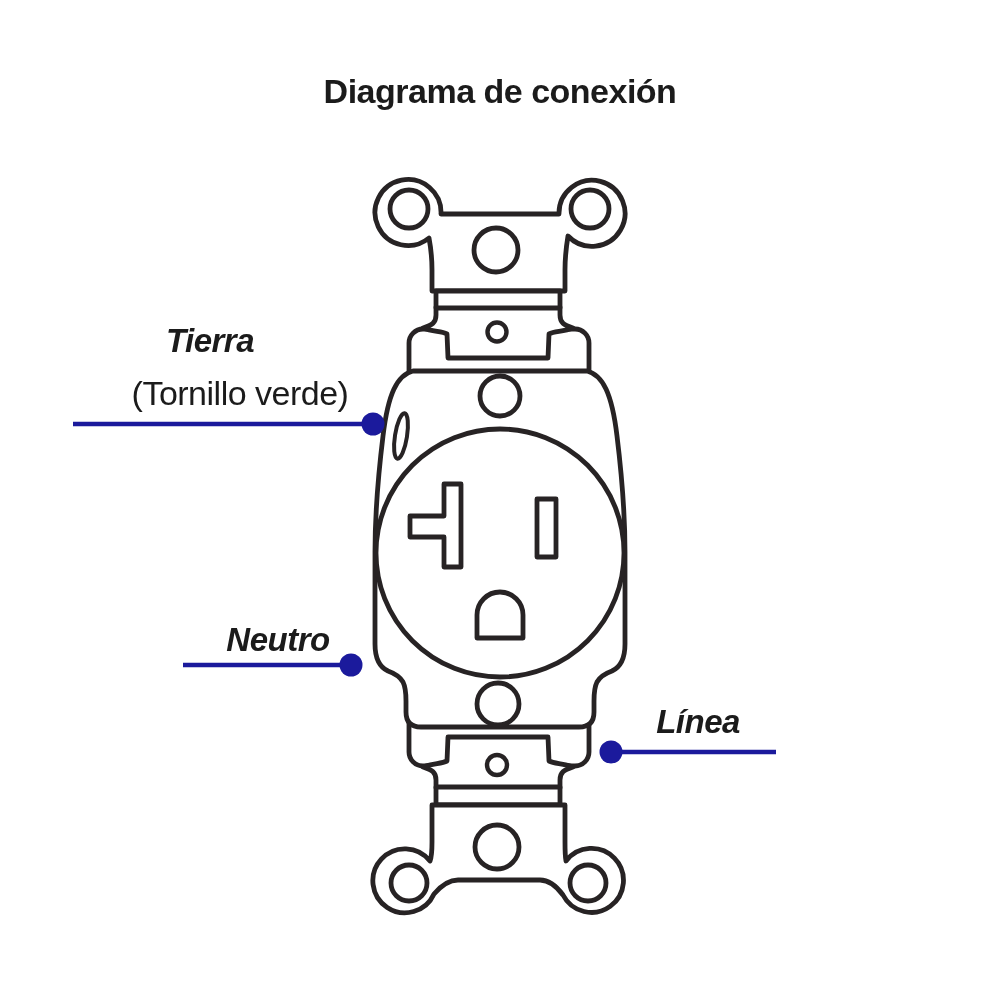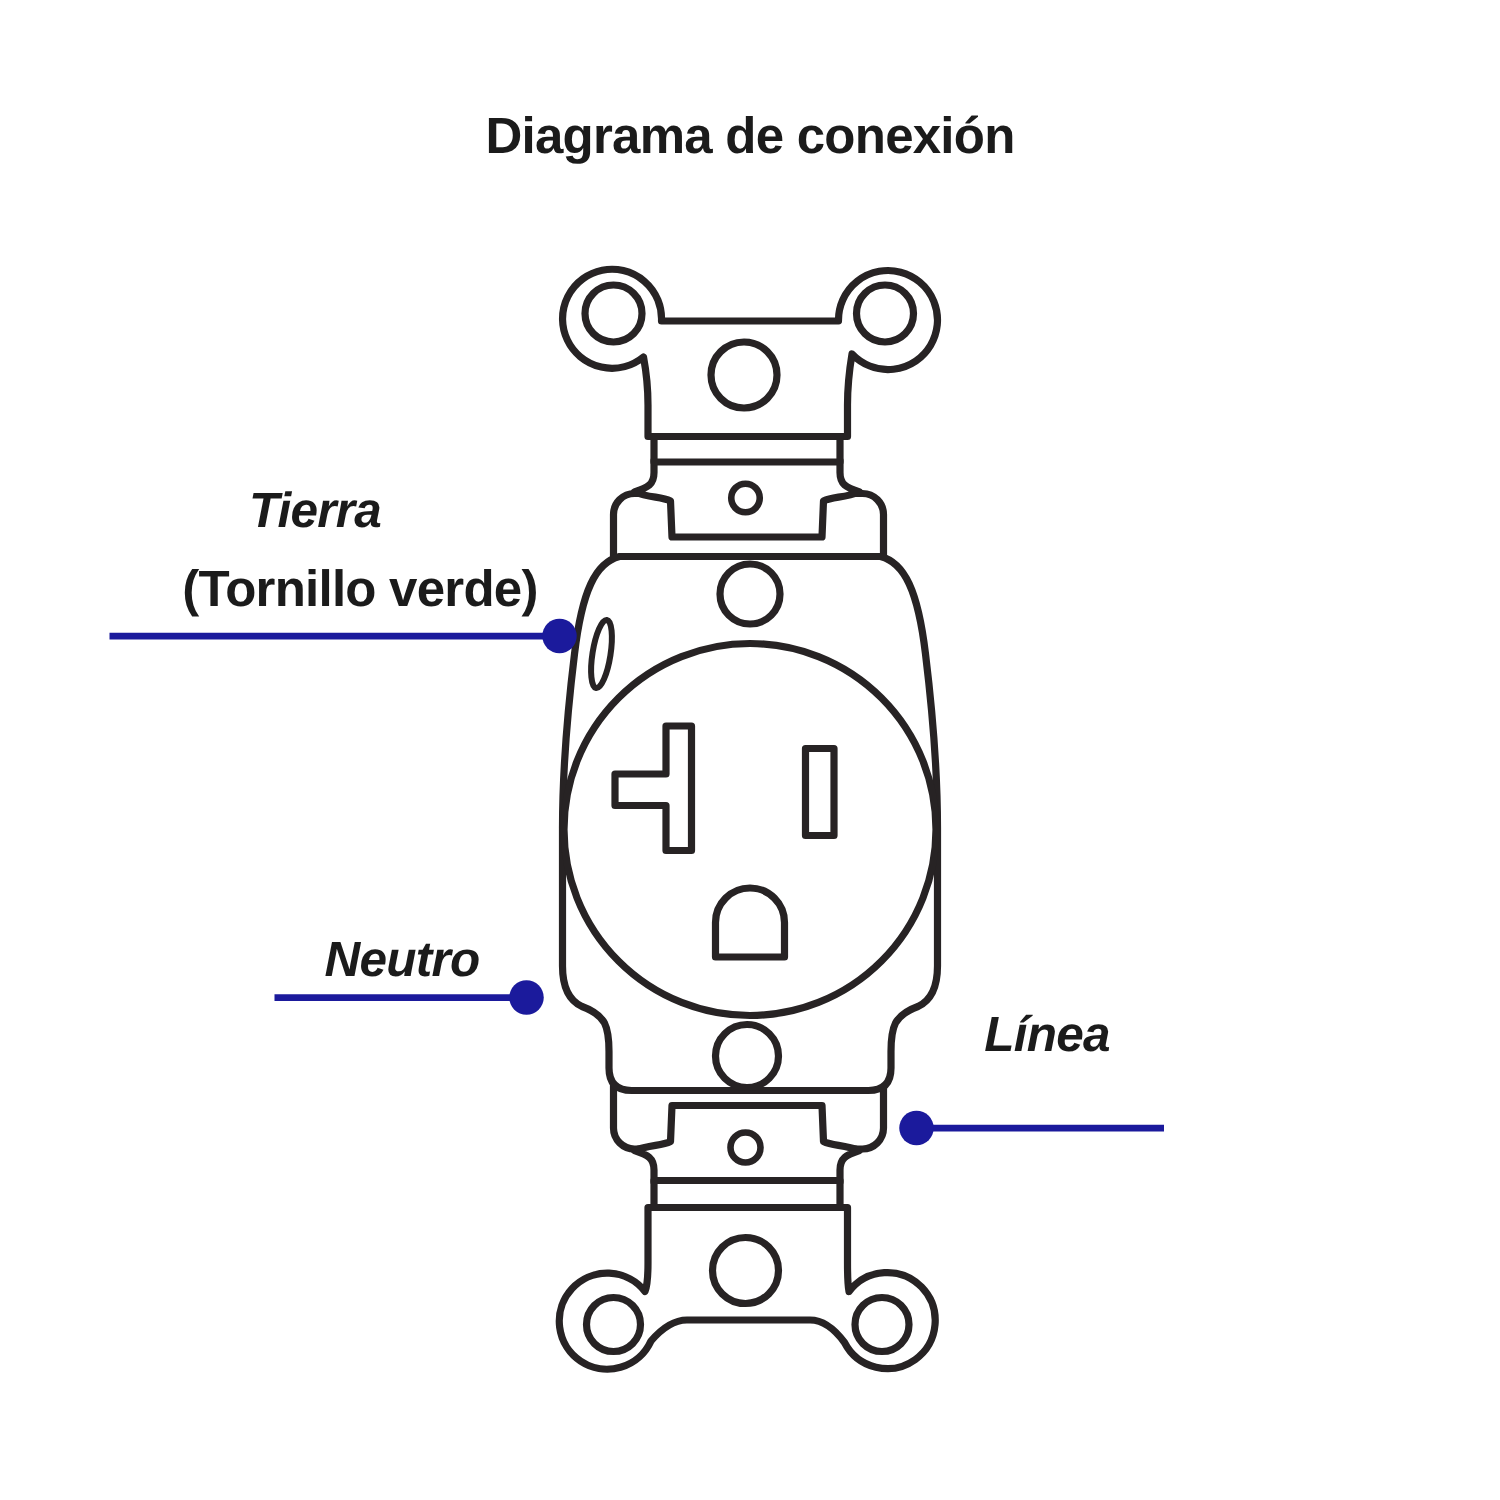--- a/index.html
+++ b/index.html
@@ -21,33 +21,33 @@
   .lbl{
     position:absolute;
     transform:translate(-50%,-50%);
     white-space:nowrap;
     color:var(--text);
     letter-spacing:-0.5px;
     line-height:1;
   }
   .title{font-size:34px;font-weight:700;letter-spacing:-0.5px;}
   .bold{font-size:33px;font-weight:700;font-style:italic;}
-  .regular{font-size:34px;font-weight:700;}
+  .regular{font-size:34px;font-weight:400;}
 </style>
 </head>
 <body>
 
 <div class="stage">
 
   <div class="lbl title" style="left:500px;top:91px">Diagrama de conexión</div>
 
   <div class="lbl bold" style="left:210px;top:340px">Tierra</div>
   <div class="lbl regular" style="left:240px;top:393px">(Tornillo verde)</div>
-  <div class="lbl bold" style="left:268px;top:639px">Neutro</div>
-  <div class="lbl bold" style="left:698px;top:689px">Línea</div>
+  <div class="lbl bold" style="left:278px;top:639px">Neutro</div>
+  <div class="lbl bold" style="left:698px;top:721px">Línea</div>
 
   <svg width="1000" height="1000" viewBox="0 0 1000 1000">
     <g fill="#ffffff" stroke="var(--outline)" stroke-width="4.8" stroke-linejoin="round">
 
       <g>
         <path d="M441,214 A33,33 0 1 0 429,238 Q432,254 432,270 L432,291 L565,291 L565,270 Q565,254 568,236 A33,33 0 1 0 559,214 Z"></path>
         <circle cx="409" cy="209" r="19"></circle>
         <circle cx="590" cy="209" r="19"></circle>
         <circle cx="496" cy="250" r="22"></circle>
       </g>

